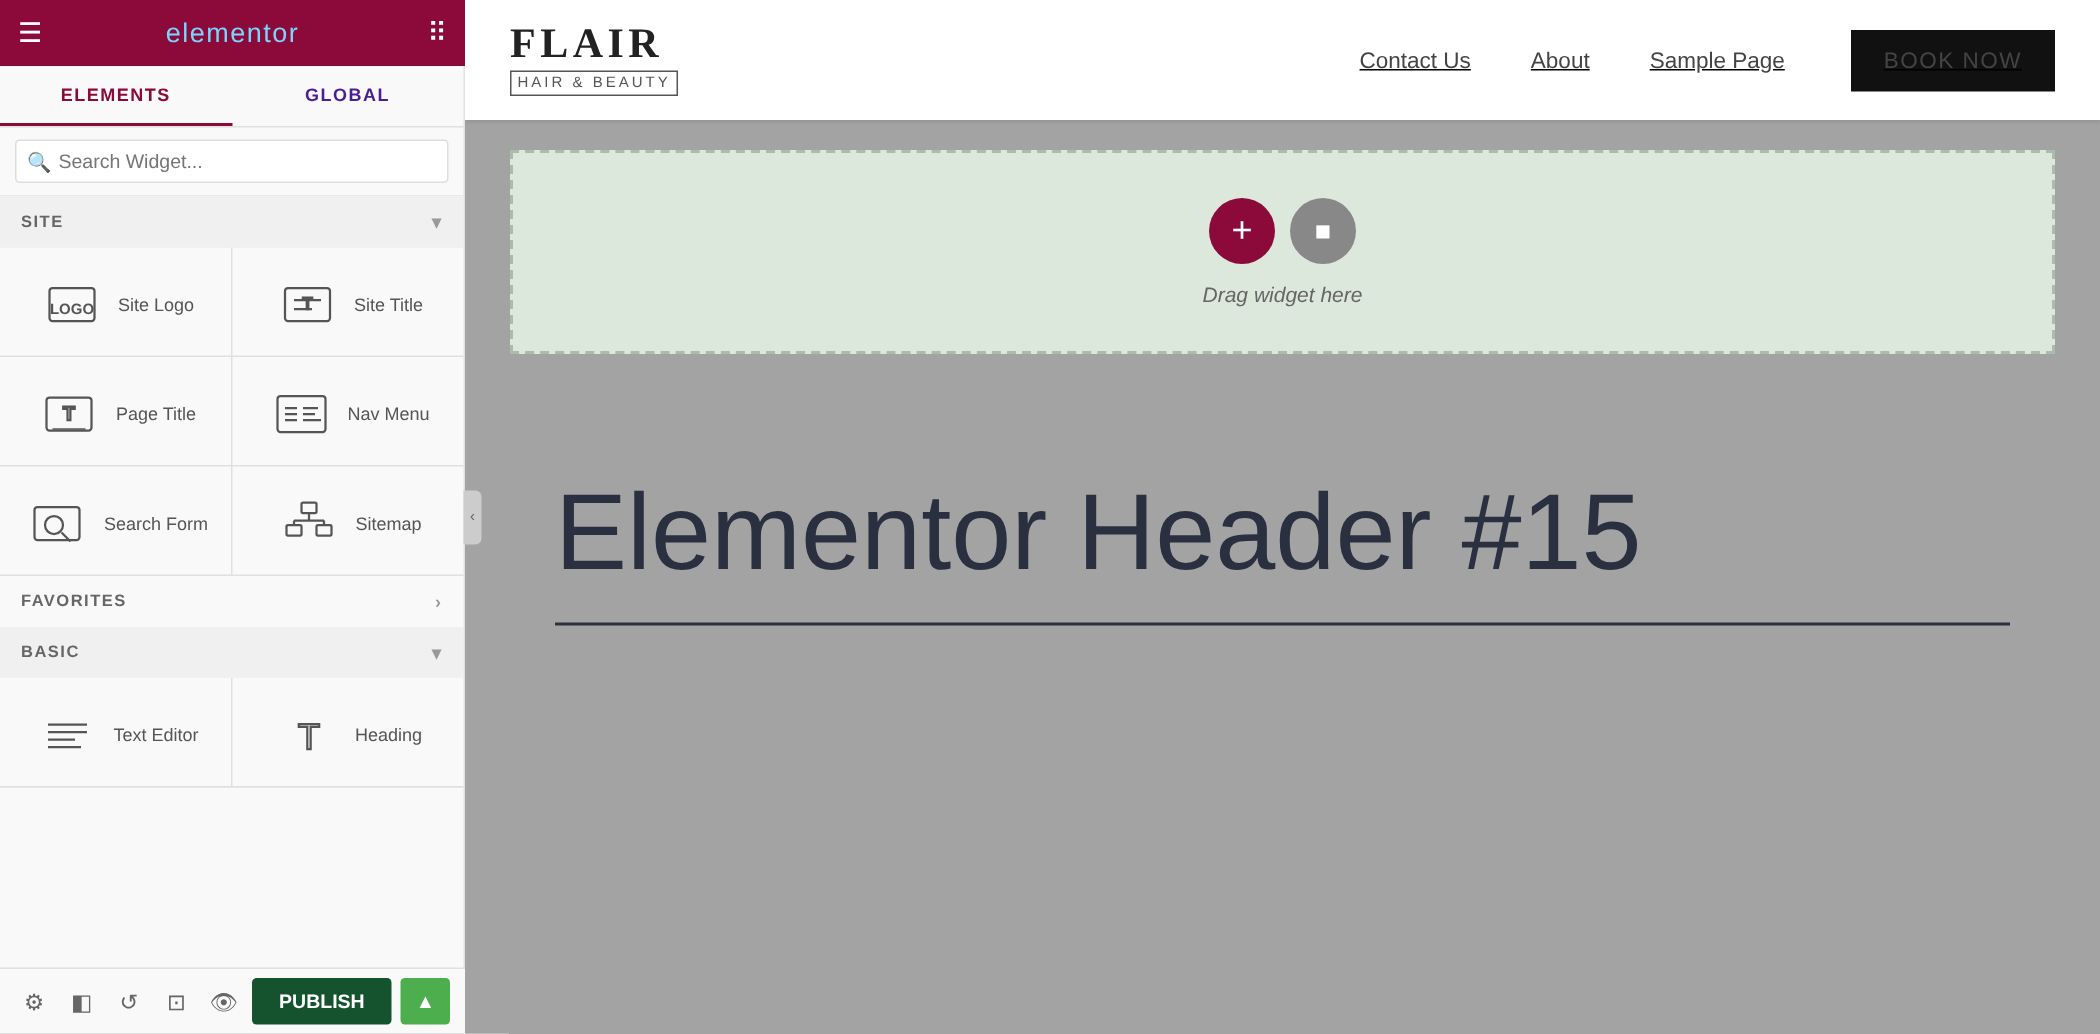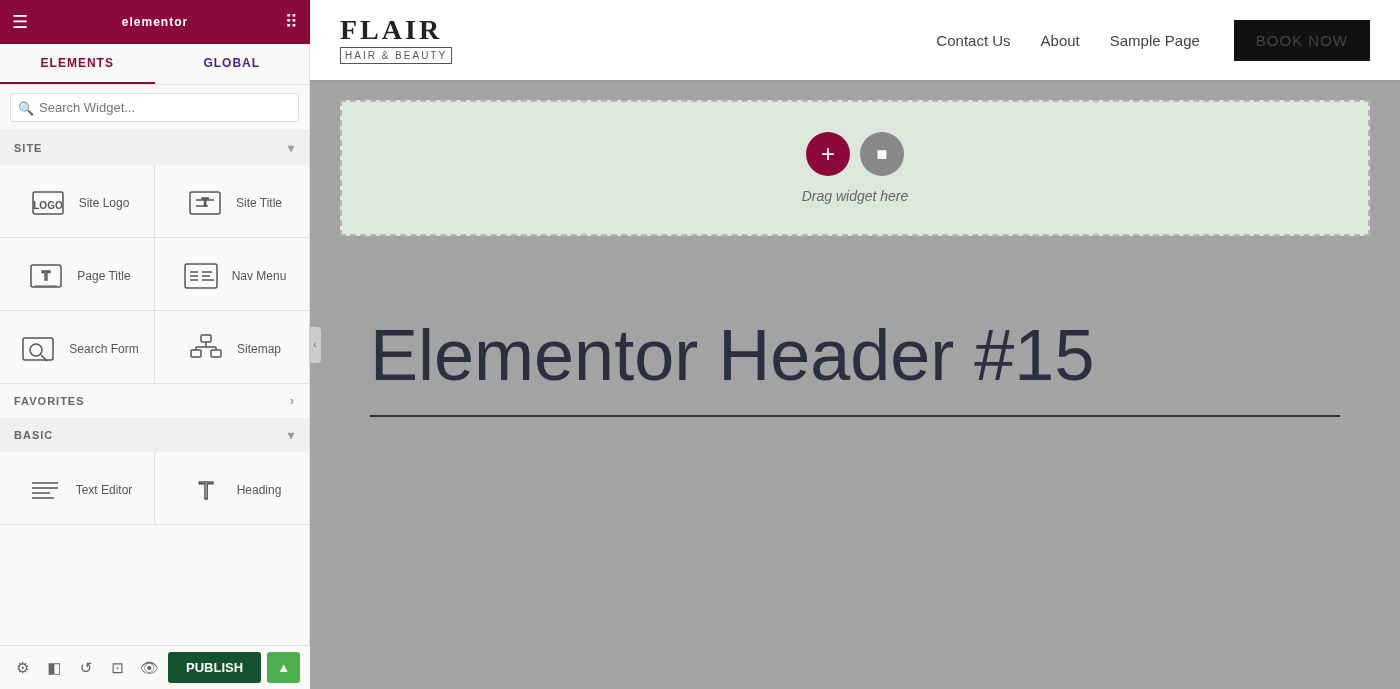--- a/index.html
+++ b/index.html
@@ -17,23 +17,23 @@
       width: 310px;
       flex-shrink: 0;
     }
     .top-bar-hamburger {
       color: white;
       font-size: 18px;
       cursor: pointer;
       margin-right: auto;
     }
     .top-bar-logo {
-      color: #ffffff;
-      font-size: 12px;
-      font-weight: bold;
+      color: #7dd3fc;
+      font-size: 18px;
+      font-weight: normal;
       letter-spacing: 1px;
       position: absolute;
       left: 50%;
       transform: translateX(-50%);
     }
     .top-bar-grid {
       color: white;
       font-size: 18px;
       cursor: pointer;
       margin-left: auto;
@@ -265,21 +265,22 @@
       color: #555;
       text-transform: uppercase;
       border: 1px solid #555;
       padding: 2px 4px;
       margin-top: 3px;
       text-align: center;
     }
     .site-nav {
       display: flex;
       align-items: center;
-      gap: 30px;
+      gap: 40px;
+      text-decoration: underline;
     }
     .site-nav a {
       text-decoration: none;
       color: #444;
       font-size: 15px;
       font-weight: 400;
     }
     .book-now-btn {
       background: #111;
       color: white;

